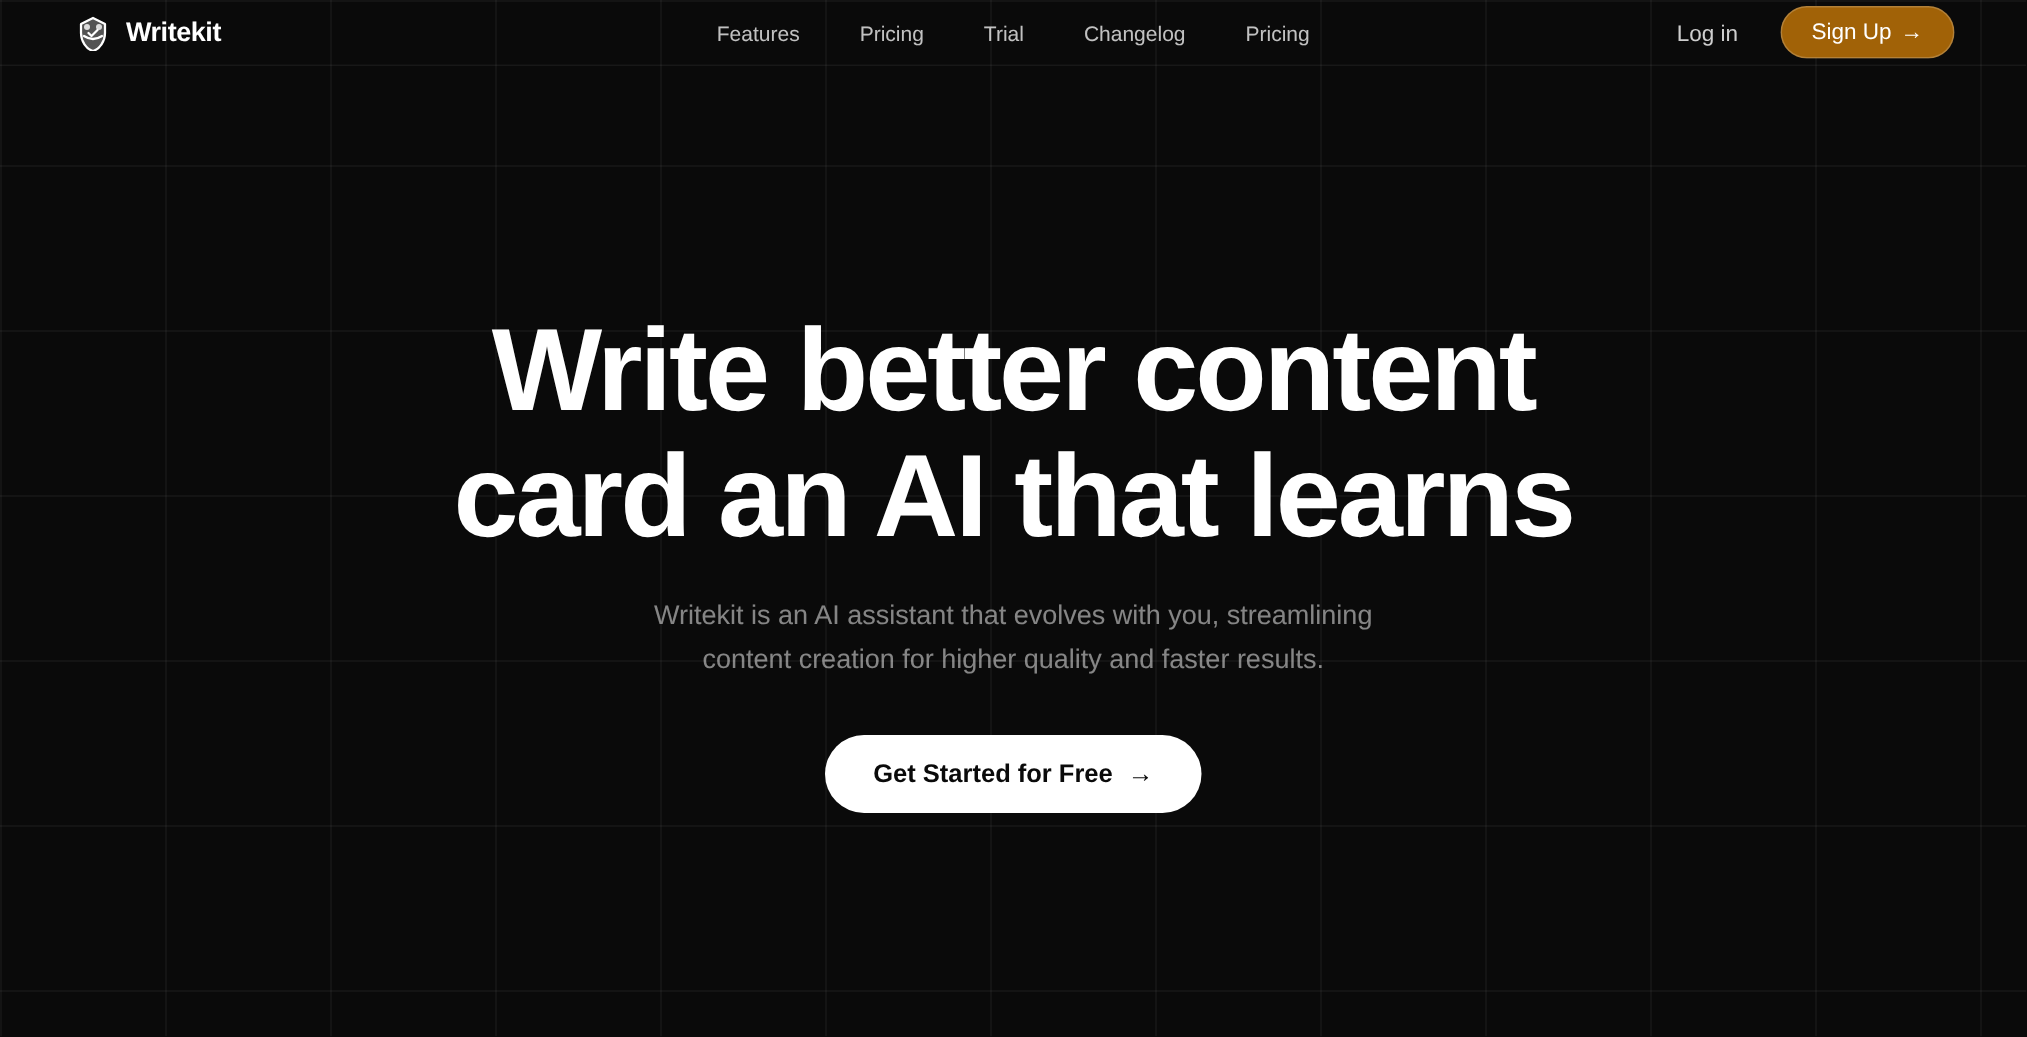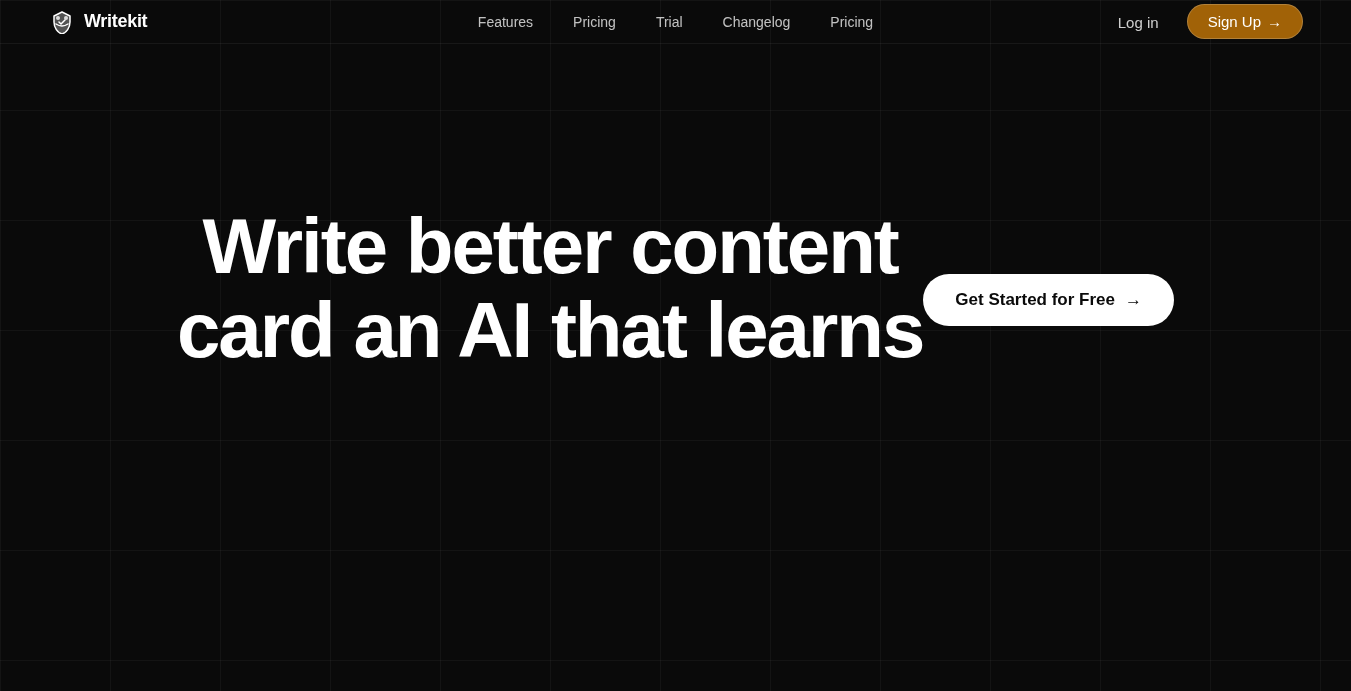--- a/index.html
+++ b/index.html
@@ -114,21 +114,21 @@
       display: flex;
       align-items: center;
       gap: 6px;
     }
 
     
     .hero {
       position: relative;
       z-index: 10;
       display: flex;
-      flex-direction: row;
+      flex-direction: column;
       align-items: center;
       justify-content: center;
       text-align: center;
       padding-top: 160px;
     }
 
     .hero-title {
       font-size: 78px;
       font-weight: 800;
       line-height: 1.08;
@@ -199,17 +199,18 @@
       <span>→</span>
     </button>
   </div>
 </nav>
 
 <section class="hero">
   <h1 class="hero-title">
     <span>Write better content</span><br>
     <span>card an AI that learns</span>
   </h1>
+  <p class="hero-subtitle">Writekit is an AI assistant that evolves with you, streamlining content creation for higher quality and faster results.</p>
   <button class="cta-btn">
     <span>Get Started for Free</span>
     <span>→</span>
   </button>
 </section>
 
 </body></html>

